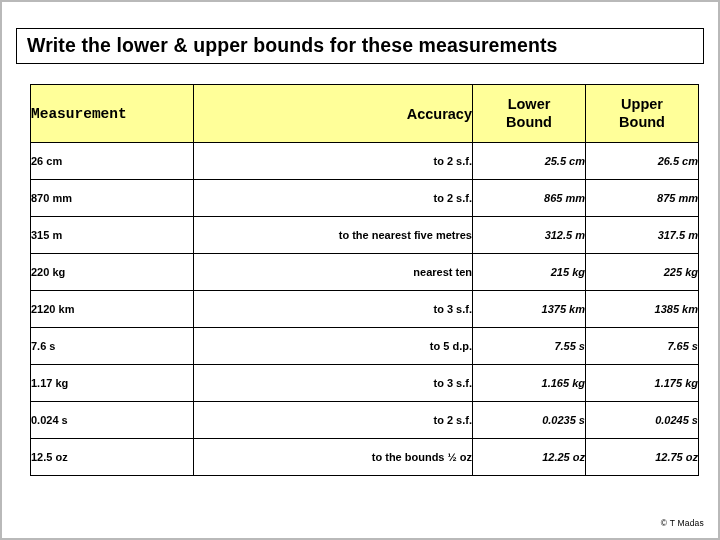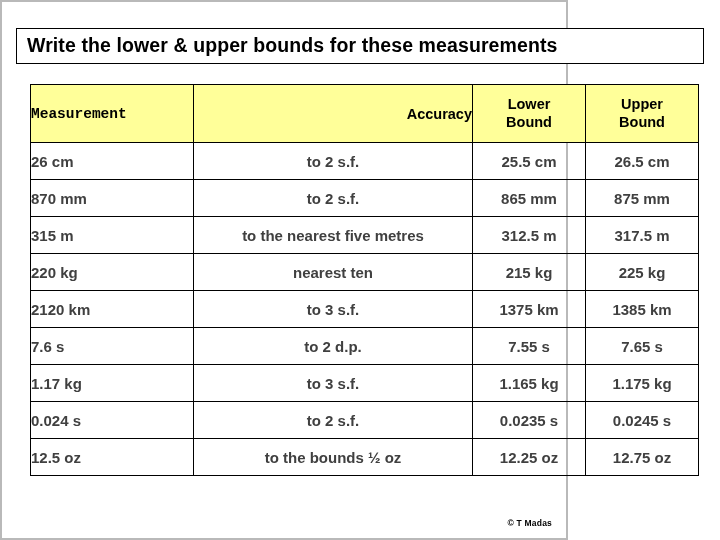--- a/index.html
+++ b/index.html
@@ -8,21 +8,21 @@
   }
   body {
     width: 720px;
     height: 540px;
     background: #ffffff;
     font-family: "Liberation Sans", sans-serif;
     overflow: hidden;
   }
   .page {
     position: relative;
-    width: 568px;
+    width: 720px;
     height: 540px;
     box-sizing: border-box;
     border: 2px solid #b9b9b9;
     background: #ffffff;
   }
   .title-bar {
     position: absolute;
     left: 14px;
     top: 26px;
     width: 688px;
@@ -66,45 +66,46 @@
     width: 278px;
     text-align: right;
   }
   th.col-lower, th.col-upper {
     width: 112px;
     text-align: center;
     line-height: 1.2;
   }
   table.bounds tbody td {
     height: 36px;
-    font-size: 15px;
+    font-size: 11px;
     font-weight: bold;
-    color: #404040;
+    color: #000000;
   }
   td.c-measure {
     padding-left: 10px;
     text-align: left;
     color: #000000;
   }
   td.c-accuracy {
     padding-left: 10px;
-    text-align: center;
+    text-align: right;
     color: #000000;
   }
   td.c-lower, td.c-upper {
     padding-left: 8px;
-    text-align: center;
+    text-align: right;
     color: #000080;
+    font-style: italic;
   }
   .credit {
     position: absolute;
     right: 14px;
     bottom: 10px;
     font-size: 8.5px;
-    font-weight: bold;
+    font-weight: normal;
     color: #000000;
     letter-spacing: 0.2px;
   }
 </style>
 </head>
 <body>
 
 <div class="page">
 
   <div class="title-bar">Write the lower &amp; upper bounds for these measurements</div>
@@ -150,21 +151,21 @@
         <td class="c-upper">225 kg</td>
       </tr>
       <tr>
         <td class="c-measure">2120 km</td>
         <td class="c-accuracy">to 3 s.f.</td>
         <td class="c-lower">1375 km</td>
         <td class="c-upper">1385 km</td>
       </tr>
       <tr>
         <td class="c-measure">7.6 s</td>
-        <td class="c-accuracy">to 2 d.p.</td>
+        <td class="c-accuracy">to 5 d.p.</td>
         <td class="c-lower">7.55 s</td>
         <td class="c-upper">7.65 s</td>
       </tr>
       <tr>
         <td class="c-measure">1.17 kg</td>
         <td class="c-accuracy">to 3 s.f.</td>
         <td class="c-lower">1.165 kg</td>
         <td class="c-upper">1.175 kg</td>
       </tr>
       <tr>

